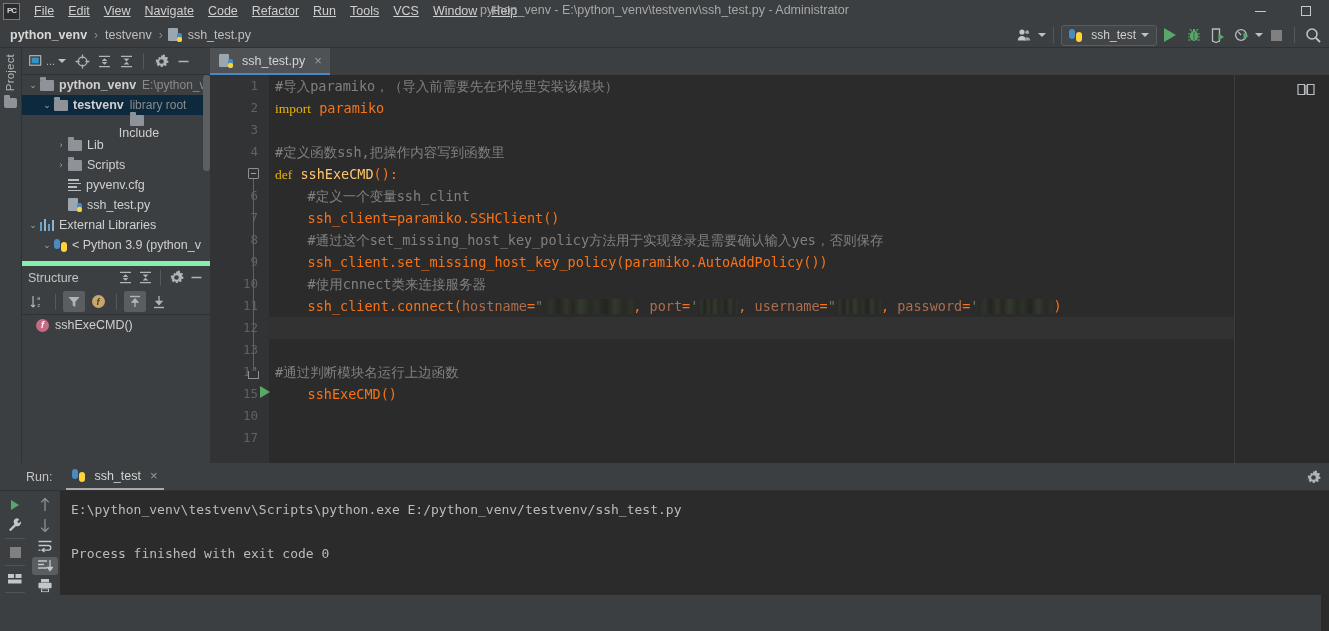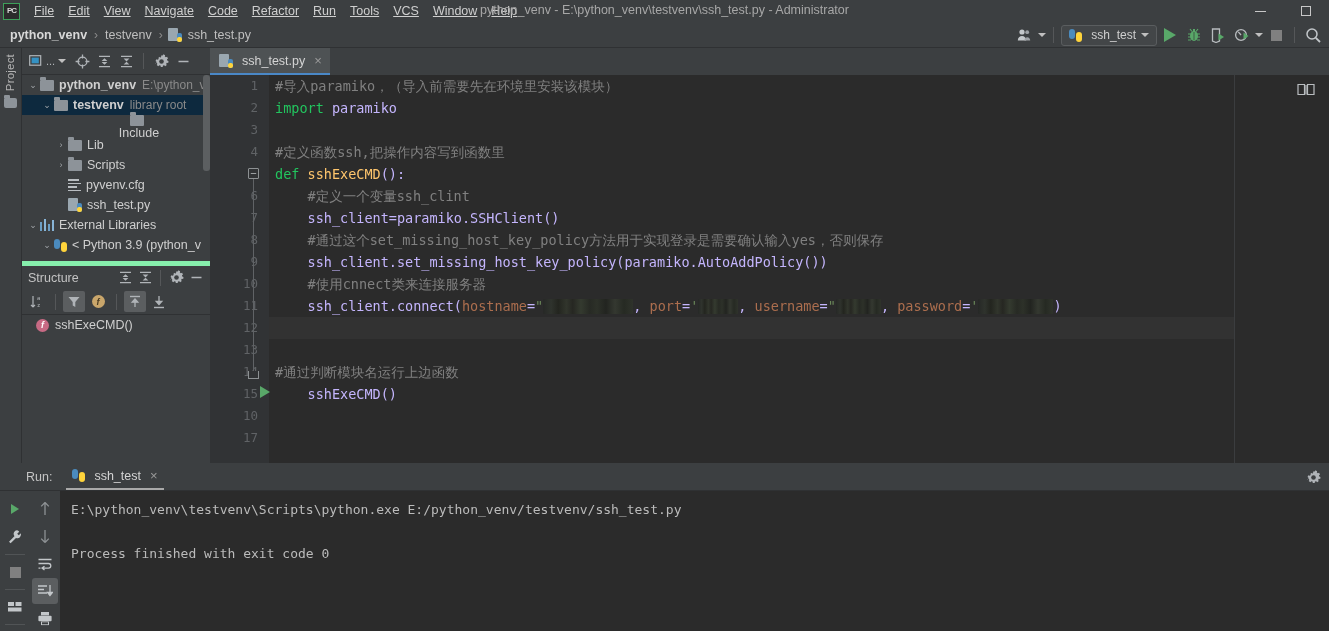--- a/index.html
+++ b/index.html
@@ -191,25 +191,25 @@
   .run-gutter-tri { position: absolute; left: 12px; width:0;height:0;
     border-top:6px solid transparent;border-bottom:6px solid transparent;border-left:10px solid #59a869; }
 
   .code-text {
     position: absolute; left: 59px; top: 0; right: 0; height: 388px;
     font-family: "DejaVu Sans Mono", monospace; font-size: 13.5px;
   }
   .cline { height: 22px; line-height: 22px; white-space: pre; padding-left: 6px; }
   .cline.cur { background: #323232; }
   .tok-cmt { color: #808080; }
-  .tok-kw  { color: #22c55e; }
+  .tok-kw  { color: #eab308; font-family: Liberation Serif, serif; }
   .tok-fn  { color: #ffc66d; }
   .tok-str { color: #6a8759; }
   .tok-kwarg { color: #ac6e4e; }
-  .tok-plain { color: #c4b5fd; }
+  .tok-plain { color: #f97316; }
 
   .redact {
     display: inline-block; vertical-align: -3px; height: 15px;
     background:
       linear-gradient(90deg,
         #262826 0%, #2f332d 9%, #23251f 17%, #31352c 26%, #262722 33%,
         #343a2f 42%, #272a24 52%, #2d3129 60%, #222420 70%, #343830 80%,
         #262a23 90%, #2f332b 100%);
     border-radius: 1px;
   }
@@ -228,21 +228,21 @@
   .run-head {
     height: 28px; display: flex; align-items: center; background: #3c3f41;
     border-bottom: 1px solid #2f3133; position: relative;
   }
   .run-label { font-size: 12.5px; color: #c4c4c4; margin-left: 26px; margin-right: 14px; }
   .run-tab {
     display: flex; align-items: center; gap: 5px; height: 27px; padding: 0 6px;
     border-bottom: 2px solid #a9a9a9; font-size: 12.5px; color: #d4d4d4;
   }
   .run-gear { position:absolute; right: 8px; top: 7px; }
-  .run-body { position: relative; height: 140px; background: #fef9c3; display: flex; }
+  .run-body { position: relative; height: 104px; background: #fef9c3; display: flex; }
   .run-tools { width: 30px; background: #3c3f41; display:flex; flex-direction:column; align-items:center; padding-top:5px; gap:2px;}
   .run-tools2 { width: 30px; background: #3c3f41; display:flex; flex-direction:column; align-items:center; padding-top:5px; gap:2px;}
   .rt-btn { width:26px;height:26px;display:flex;align-items:center;justify-content:center;border-radius:3px;color:#a7abae;}
   .rt-btn.on { background:#5b5e60; }
   .rt-sep { width:20px;height:1px;background:#515456;margin:2px 0;}
   .console {
     flex: 1; background: #2b2b2b; padding: 8px 0 0 11px;
     font-family: "DejaVu Sans Mono", monospace; font-size: 13px; color: #bbbbbb;
   }
   .console-line { height: 22px; line-height: 22px; white-space: pre; }

